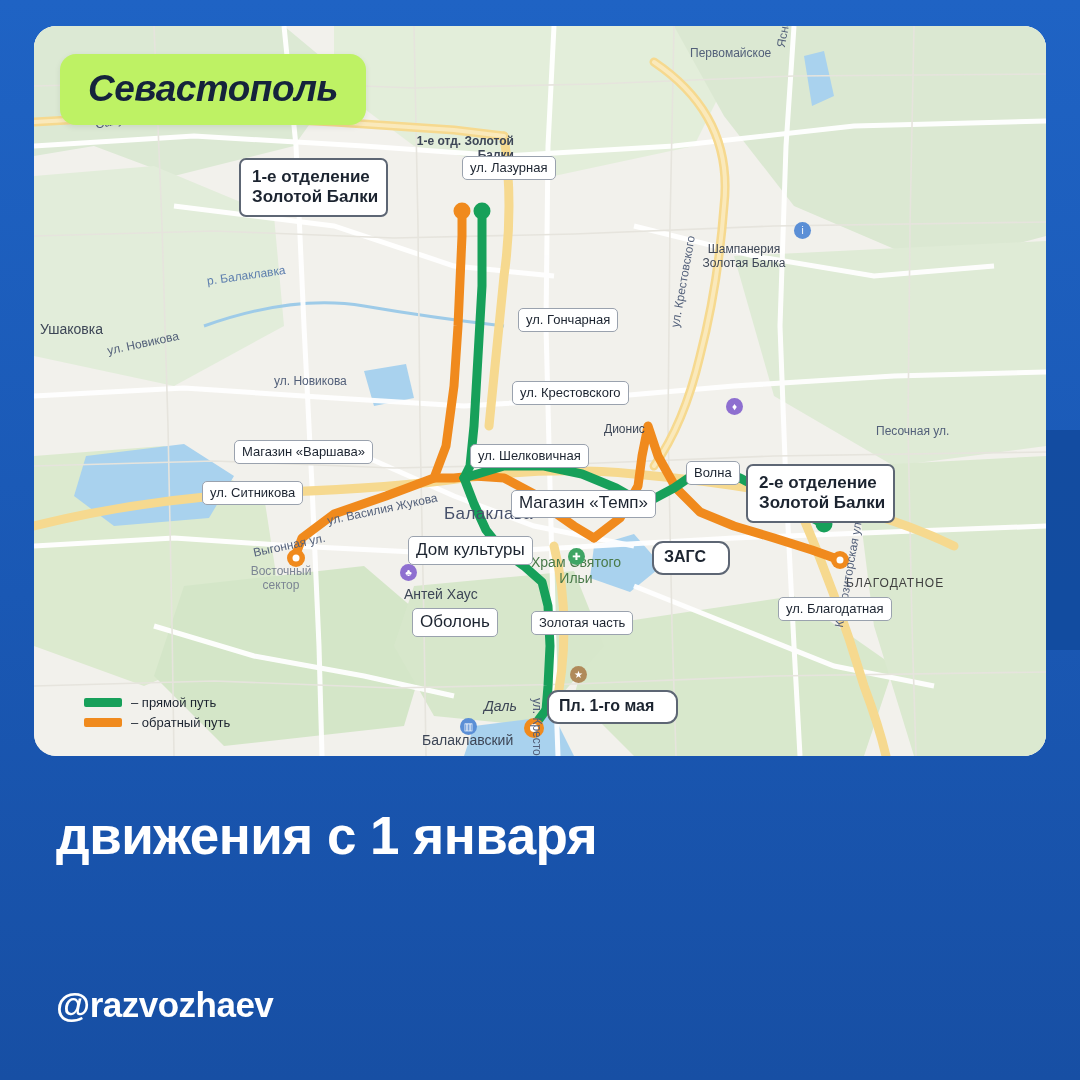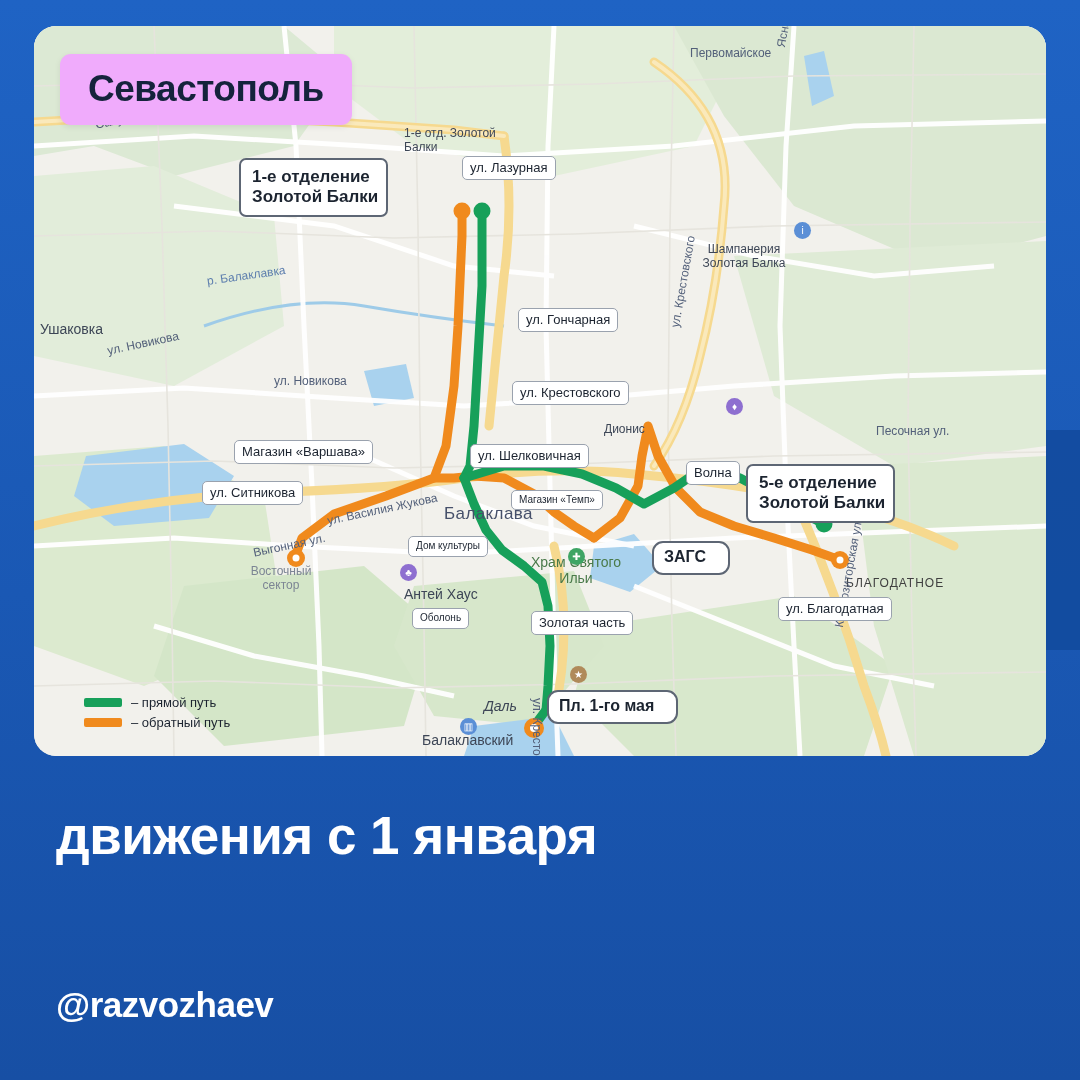--- a/index.html
+++ b/index.html
@@ -33,25 +33,26 @@
     overflow: hidden;
     background: #eef3ea;
   }
   .map-canvas { position: absolute; inset: 0; }
   svg.map-svg { position: absolute; inset: 0; width: 100%; height: 100%; display: block; }
 
   
   .city-badge {
     position: absolute;
     left: 26px; top: 28px;
-    background: #f0abfc;
-    border-radius: 11px;
+    background: #bef264;
+    border-radius: 16px;
     padding: 16px 28px 18px 28px;
     z-index: 40;
     box-shadow: 0 2px 6px rgba(0,0,0,.08);
+    font-style: italic;
   }
   .city-badge span {
     font-size: 37px;
     font-weight: bold;
     color: #15233c;
     letter-spacing: -0.5px;
     line-height: 1;
   }
 
   
@@ -62,21 +63,21 @@
     border-radius: 5px;
     color: #1c2430;
     padding: 3px 7px 4px 7px;
     font-size: 13px;
     line-height: 1.18;
     white-space: nowrap;
     z-index: 25;
   }
   .chip.bold { font-weight: bold; font-size: 17px; padding: 7px 8px 8px 11px; border-width: 2px; border-color:#5d6674; border-radius:7px; }
   .chip.bold2 { font-weight: bold; font-size: 16px; padding: 5px 22px 6px 10px; border-width: 2px; border-color:#5d6674; border-radius:11px;}
-  .chip.small { font-size: 10px; text-align: center; }
+  .chip.small { font-size: 17px; text-align: center; }
 
   
   .place {
     position: absolute;
     color: #53607a;
     font-size: 12px;
     z-index: 12;
     white-space: nowrap;
   }
   .place.dark { color: #3d4656; }
@@ -226,21 +227,21 @@
             <circle cx="262" cy="532" r="3.5" fill="#fff"></circle>
           <circle cx="806" cy="534" r="9" fill="#f08a1d"></circle>
             <circle cx="806" cy="534" r="3.5" fill="#fff"></circle>
           <circle cx="790" cy="498" r="8.5" fill="#17a05a"></circle>
           <circle cx="500" cy="702" r="10" fill="#f08a1d"></circle>
             <circle cx="500" cy="702" r="4" fill="#fff"></circle>
         </g>
       </svg>
 
       <div class="place" style="left:656px; top:20px;">Первомайское</div>
-      <div class="place dark" style="left:370px; top:100px; width:110px; white-space:normal; text-align:left;">1-е отд. Золотой Балки</div>
+      <div class="place dark" style="left:370px; top:108px; width:110px; white-space:normal; text-align:right;font-weight:bold;">1-е отд. Золотой Балки</div>
       <div class="place dark" style="left:650px; top:216px; width:120px; white-space:normal; text-align:center;">Шампанерия Золотая Балка</div>
       <div class="place rot3" style="left:60px; top:92px;">Сапунгорская ул.</div>
       <div class="place blu rot4" style="left:172px; top:248px;">р. Балаклавка</div>
       <div class="place dark" style="left:6px; top:295px; font-size:14px;">Ушаковка</div>
       <div class="place rot3" style="left:72px; top:318px;">ул. Новикова</div>
       <div class="place" style="left:240px; top:348px;">ул. Новикова</div>
       <div class="place rot5" style="left:634px; top:300px;">ул. Крестовского</div>
       <div class="place dark" style="left:570px; top:396px;">Дионис</div>
       <div class="place" style="left:842px; top:398px;">Песочная ул.</div>
       <div class="place rot5" style="left:740px; top:20px;">Ясная ул.</div>
@@ -262,21 +263,21 @@
       <div class="poi blue" style="left:760px; top:196px;">i</div>
       <div class="poi brown" style="left:536px; top:640px;">★</div>
       <div class="poi blue" style="left:426px; top:692px;">▥</div>
 
       <div class="chip bold" style="left:205px; top:132px;">
         <div>1-е отделение</div>
         <div>Золотой Балки</div>
       </div>
 
       <div class="chip bold" style="left:712px; top:438px;">
-        <div>5-е отделение</div>
+        <div>2-е отделение</div>
         <div>Золотой Балки</div>
       </div>
 
 
       <div class="chip bold2" style="left:513px; top:664px;">
         <div>Пл. 1-го мая</div>
       </div>
 
       <div class="chip bold2" style="left:618px; top:515px;">
         <div>ЗАГС</div>

